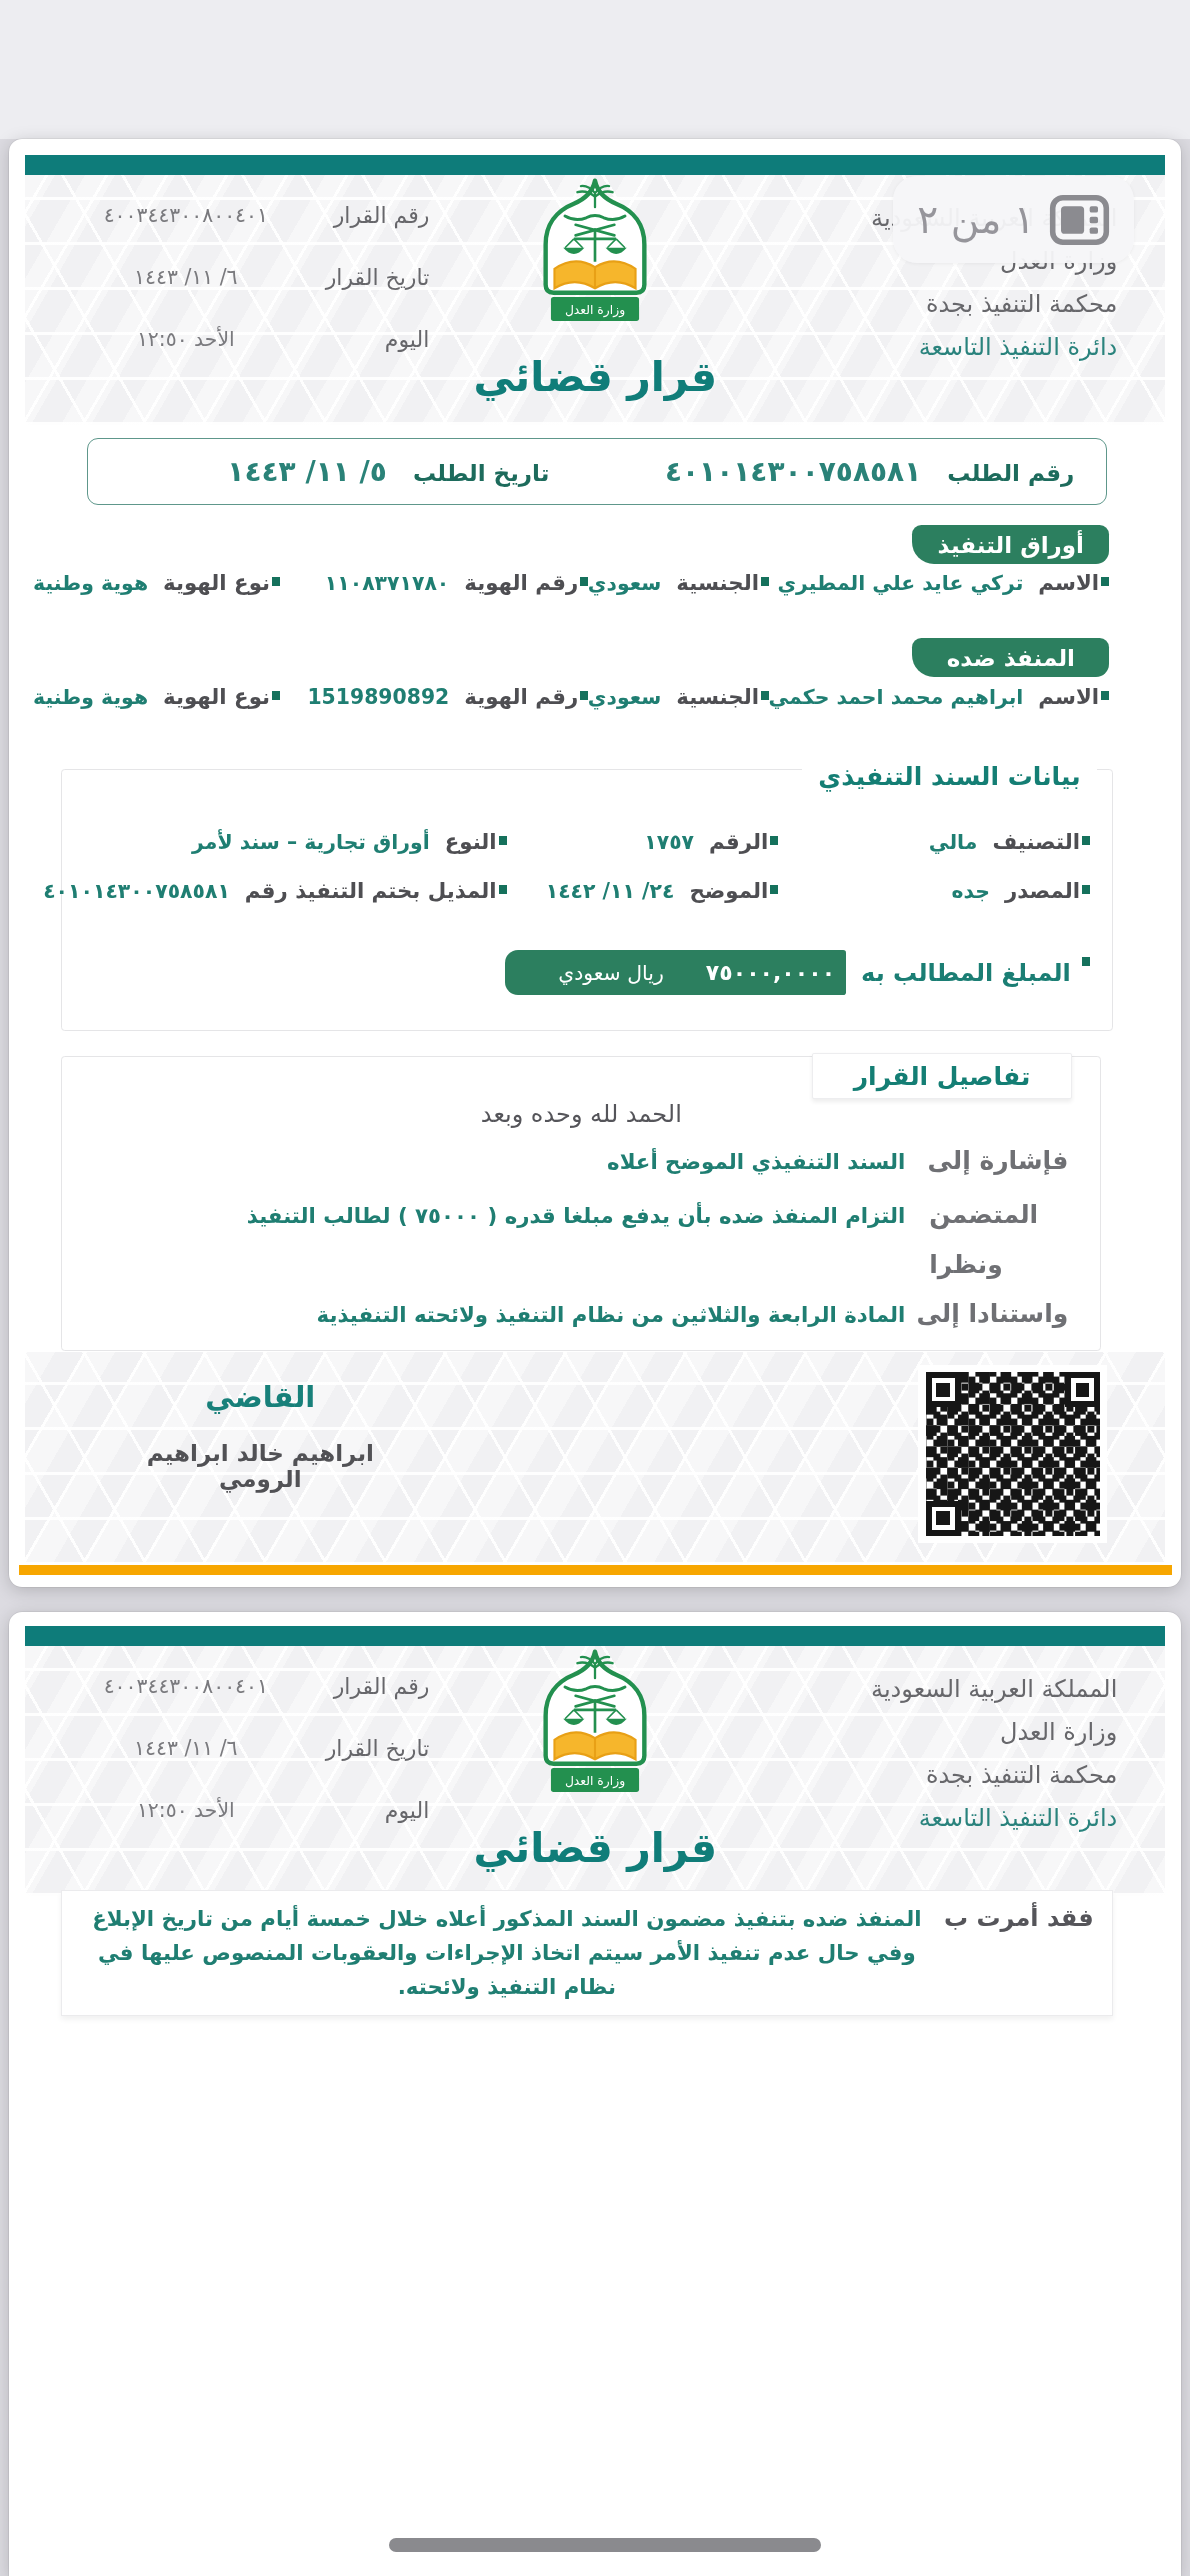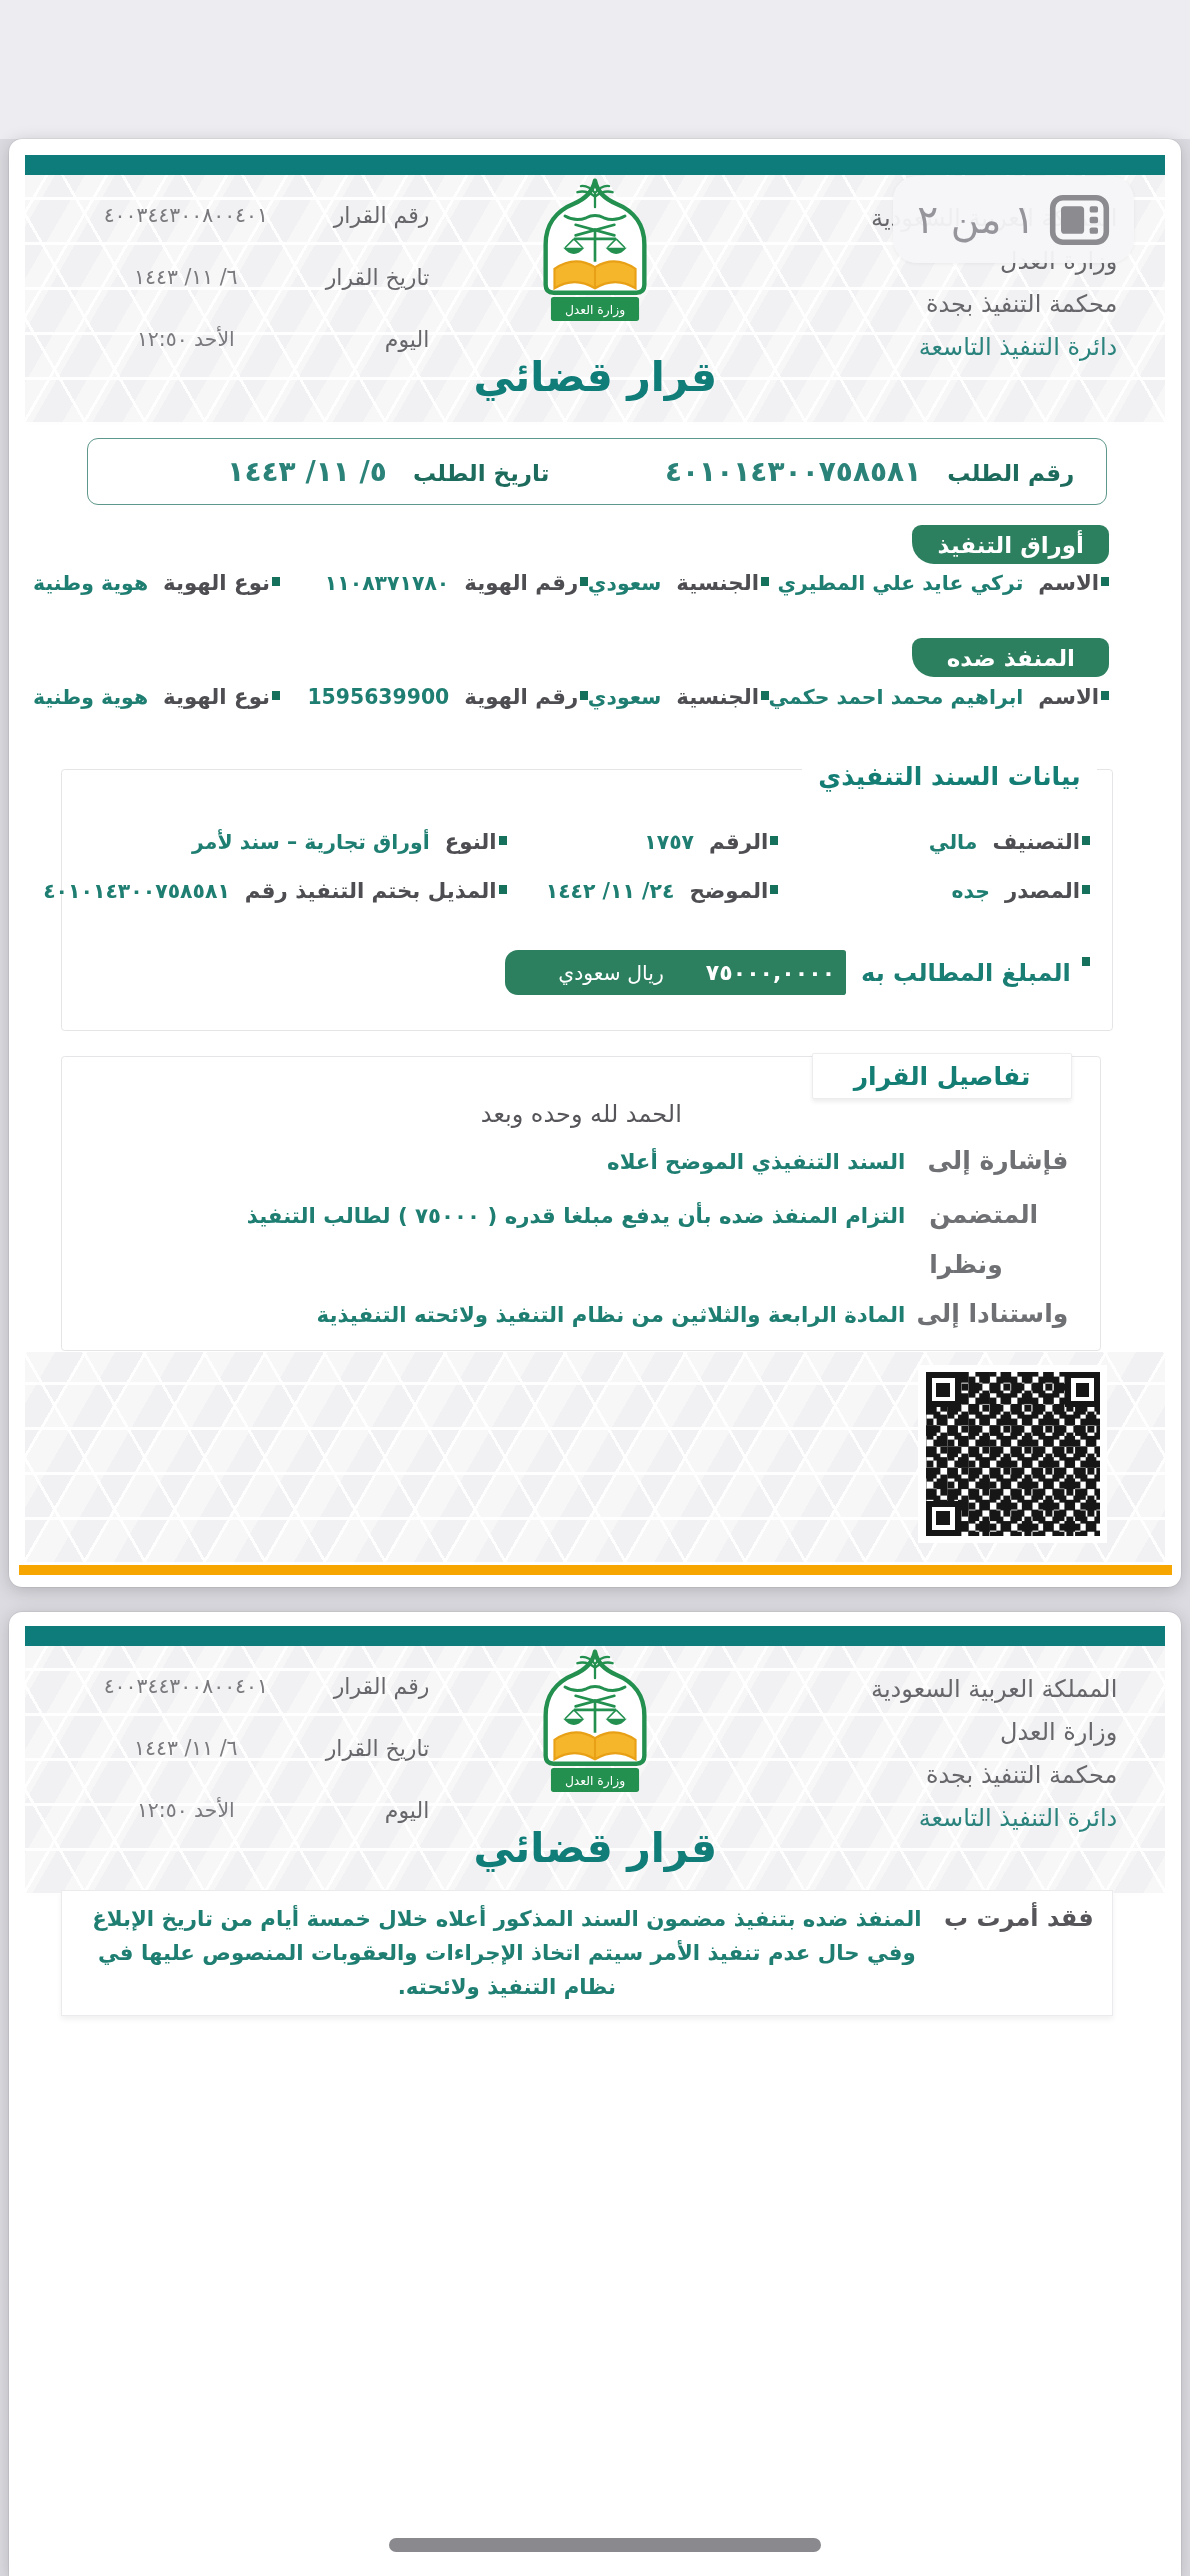--- a/index.html
+++ b/index.html
@@ -213,21 +213,21 @@
         <span class="fval">ابراهيم محمد احمد حكمي</span>
       </div>
       <div class="cell">
         <span class="sq"></span>
         <span class="flbl">الجنسية</span>
         <span class="fval">سعودي</span>
       </div>
       <div class="cell">
         <span class="sq"></span>
         <span class="flbl">رقم الهوية</span>
-        <span class="fval">1595639900</span>
+        <span class="fval">1519890892</span>
       </div>
       <div class="cell">
         <span class="sq"></span>
         <span class="flbl">نوع الهوية</span>
         <span class="fval">هوية وطنية</span>
       </div>
     </div>
 
     <div class="gbox bond">
       <div class="legend lg-plain">بيانات السند التنفيذي</div>
@@ -290,20 +290,24 @@
         <span class="dlbl">ونظرا</span>
         <span class="dval"></span>
       </div>
       <div class="drow dr3">
         <span class="dlbl">واستنادا إلى</span>
         <span class="dval">المادة الرابعة والثلاثين من نظام التنفيذ ولائحته التنفيذية</span>
       </div>
     </div>
 
     <footer class="fblock pattern">
+      <div class="judge">
+        <div class="j-t">القاضي</div>
+        <div class="j-n">ابراهيم خالد ابراهيم الرومي</div>
+      </div>
       <div class="qr">
         <div class="qr-inner">
           <span class="fp tl"></span>
           <span class="fp tr"></span>
           <span class="fp bl"></span>
         </div>
       </div>
     </footer>
     <div class="obar"></div>
   </section>

